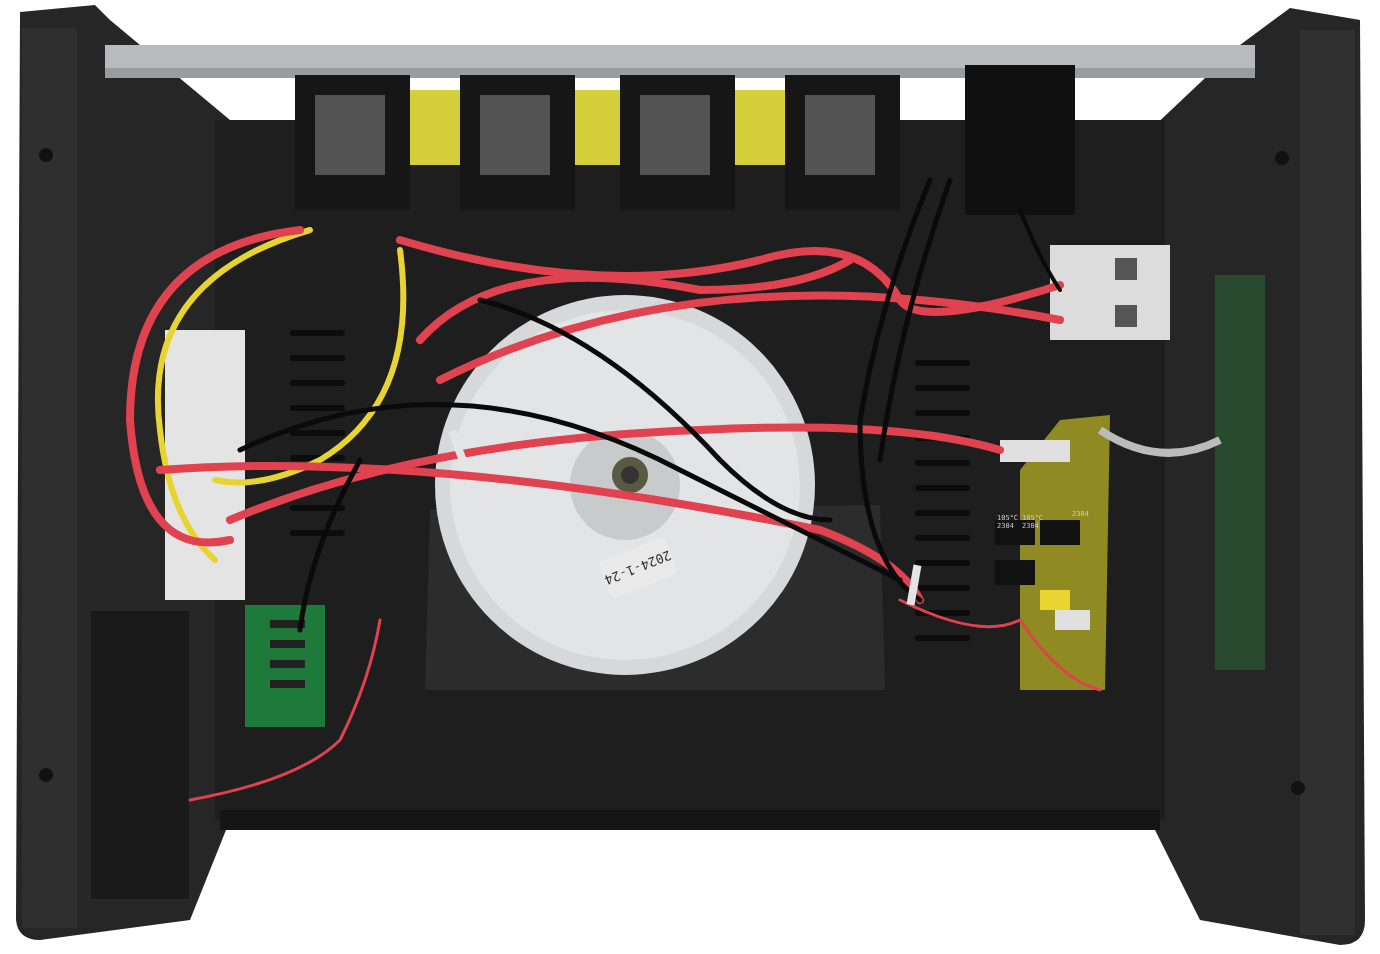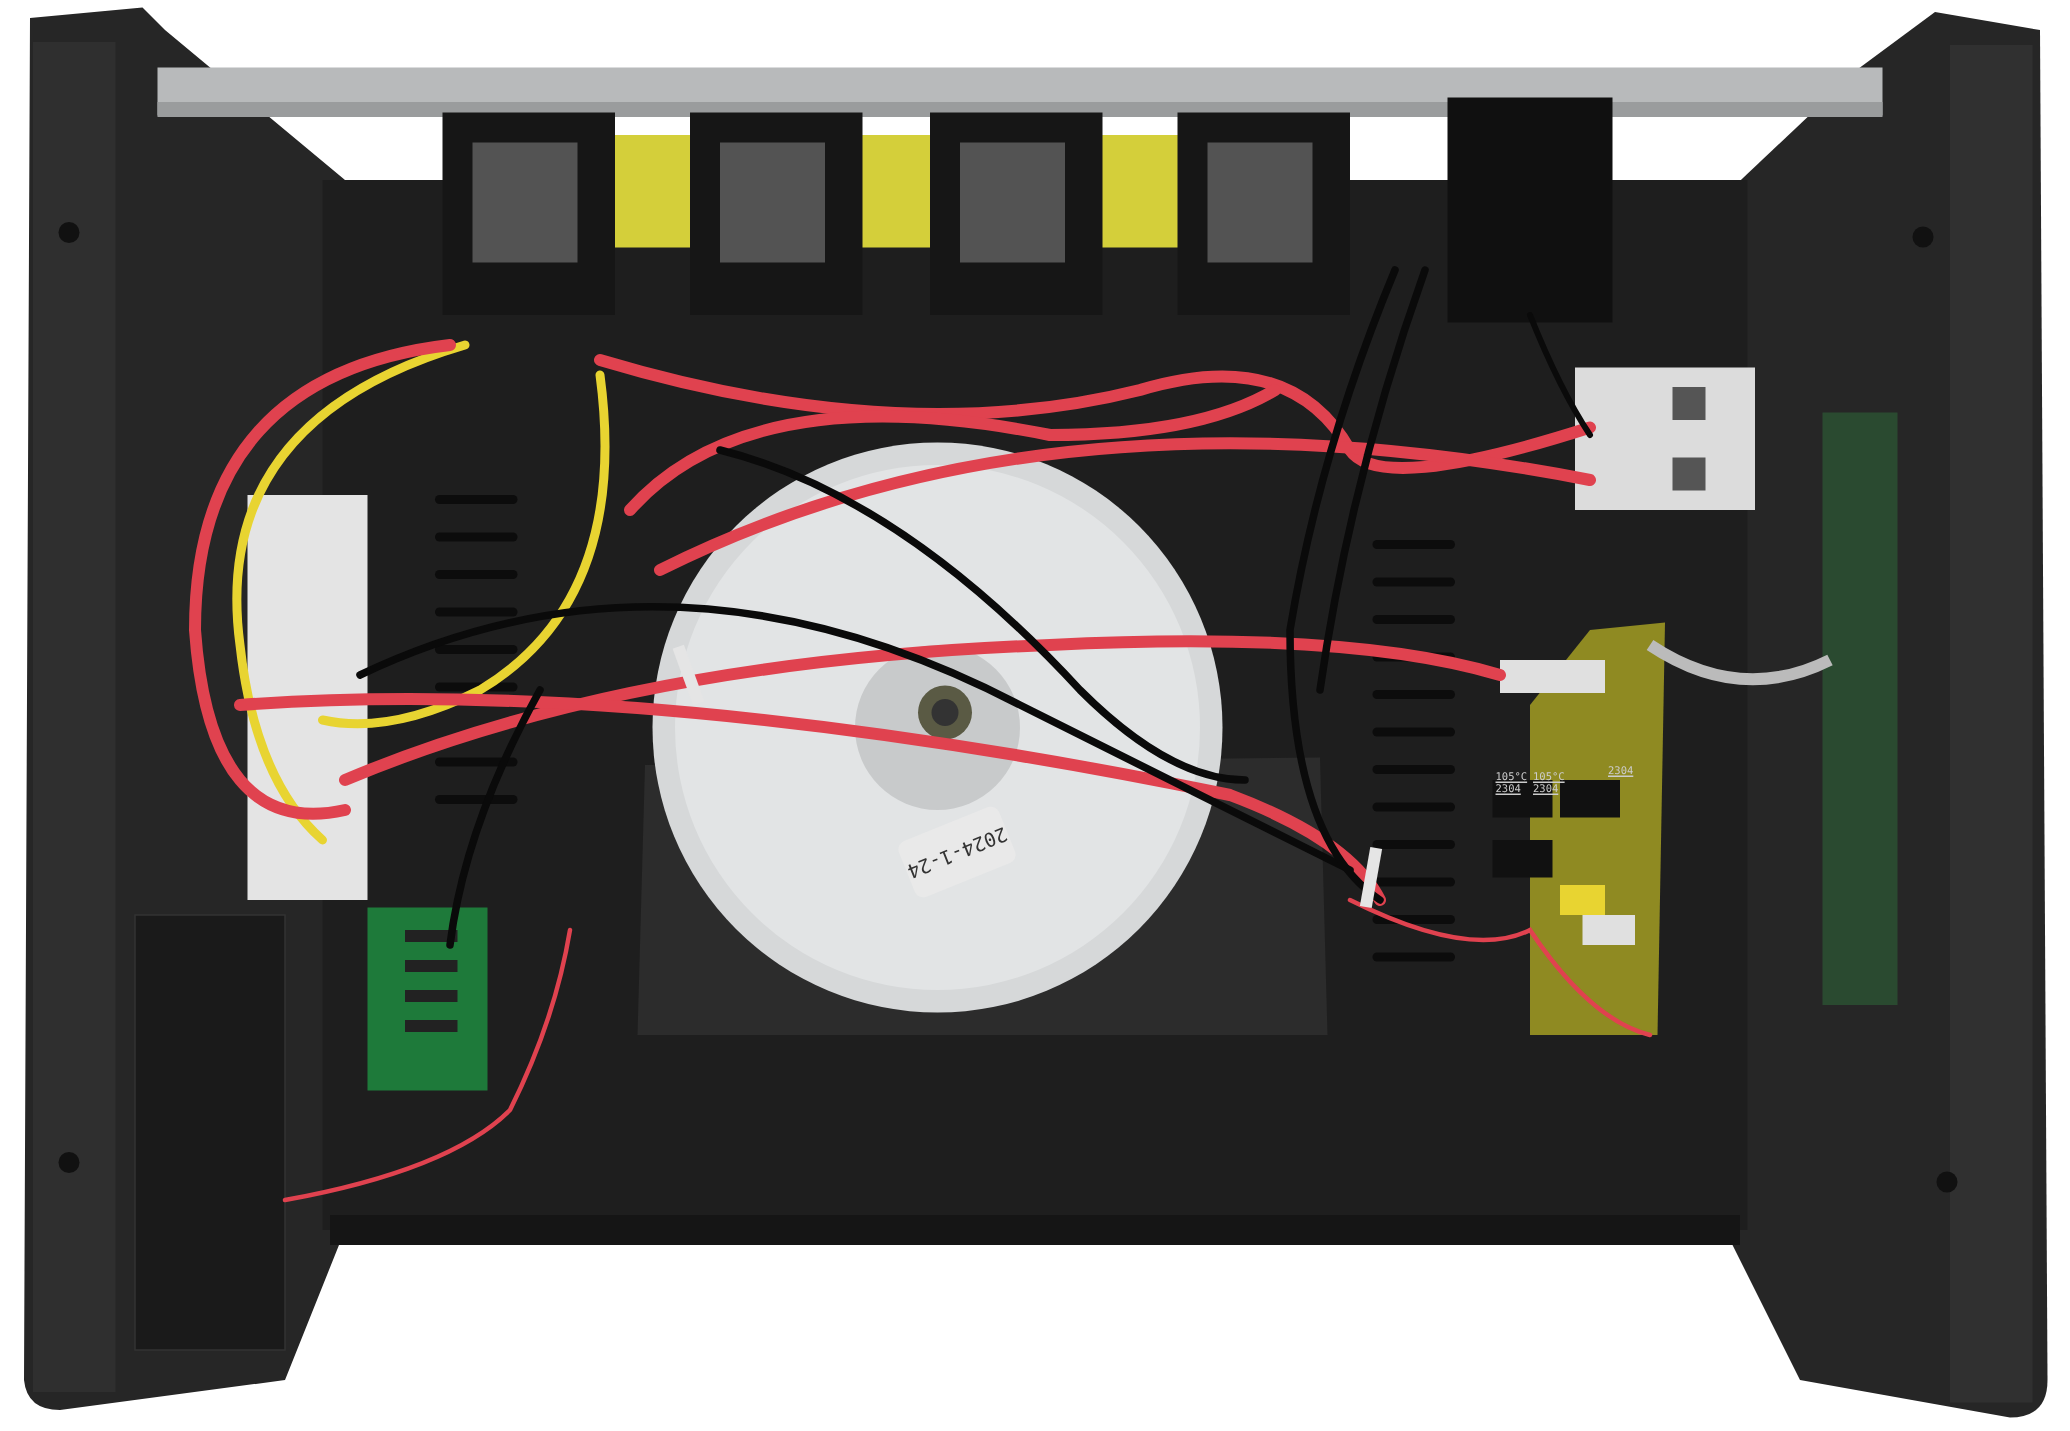--- a/index.html
+++ b/index.html
@@ -1,21 +1,21 @@
 <!DOCTYPE html>
 <html><head>
 <meta charset="utf-8">
 <style>
   html,body{margin:0;padding:0;background:#ffffff;}
   body{width:1380px;height:954px;position:relative;overflow:hidden;font-family:"DejaVu Sans",sans-serif;}
   #scene{position:absolute;left:0;top:0;width:1380px;height:954px;}
   .label-sticker{position:absolute;left:602px;top:548px;width:72px;height:40px;background:#e9e9e9;border-radius:6px;
     transform:rotate(-22deg) scaleY(-1) scaleX(-1);display:flex;align-items:center;justify-content:center;
     font-family:"DejaVu Sans Mono",monospace;font-size:13px;color:#333;}
-  .cap-text{position:absolute;font-family:"DejaVu Sans Mono",monospace;font-size:7px;color:#ccc;text-decoration:underline;}
+  .cap-text{position:absolute;font-family:"DejaVu Sans Mono",monospace;font-size:7px;color:#ccc;}
 </style>
 </head>
 <body>
 
 <div id="scene">
 <svg width="1380" height="954" viewBox="0 0 1380 954" xmlns="http://www.w3.org/2000/svg">
 
   <g>
     <path d="M20,12 L95,5 L110,20 L230,120 L230,820 L190,920 L40,940 Q18,940 16,920 Z" fill="#262626"></path>
     <rect x="22" y="28" width="55" height="900" fill="#2f2f2f"></rect>

